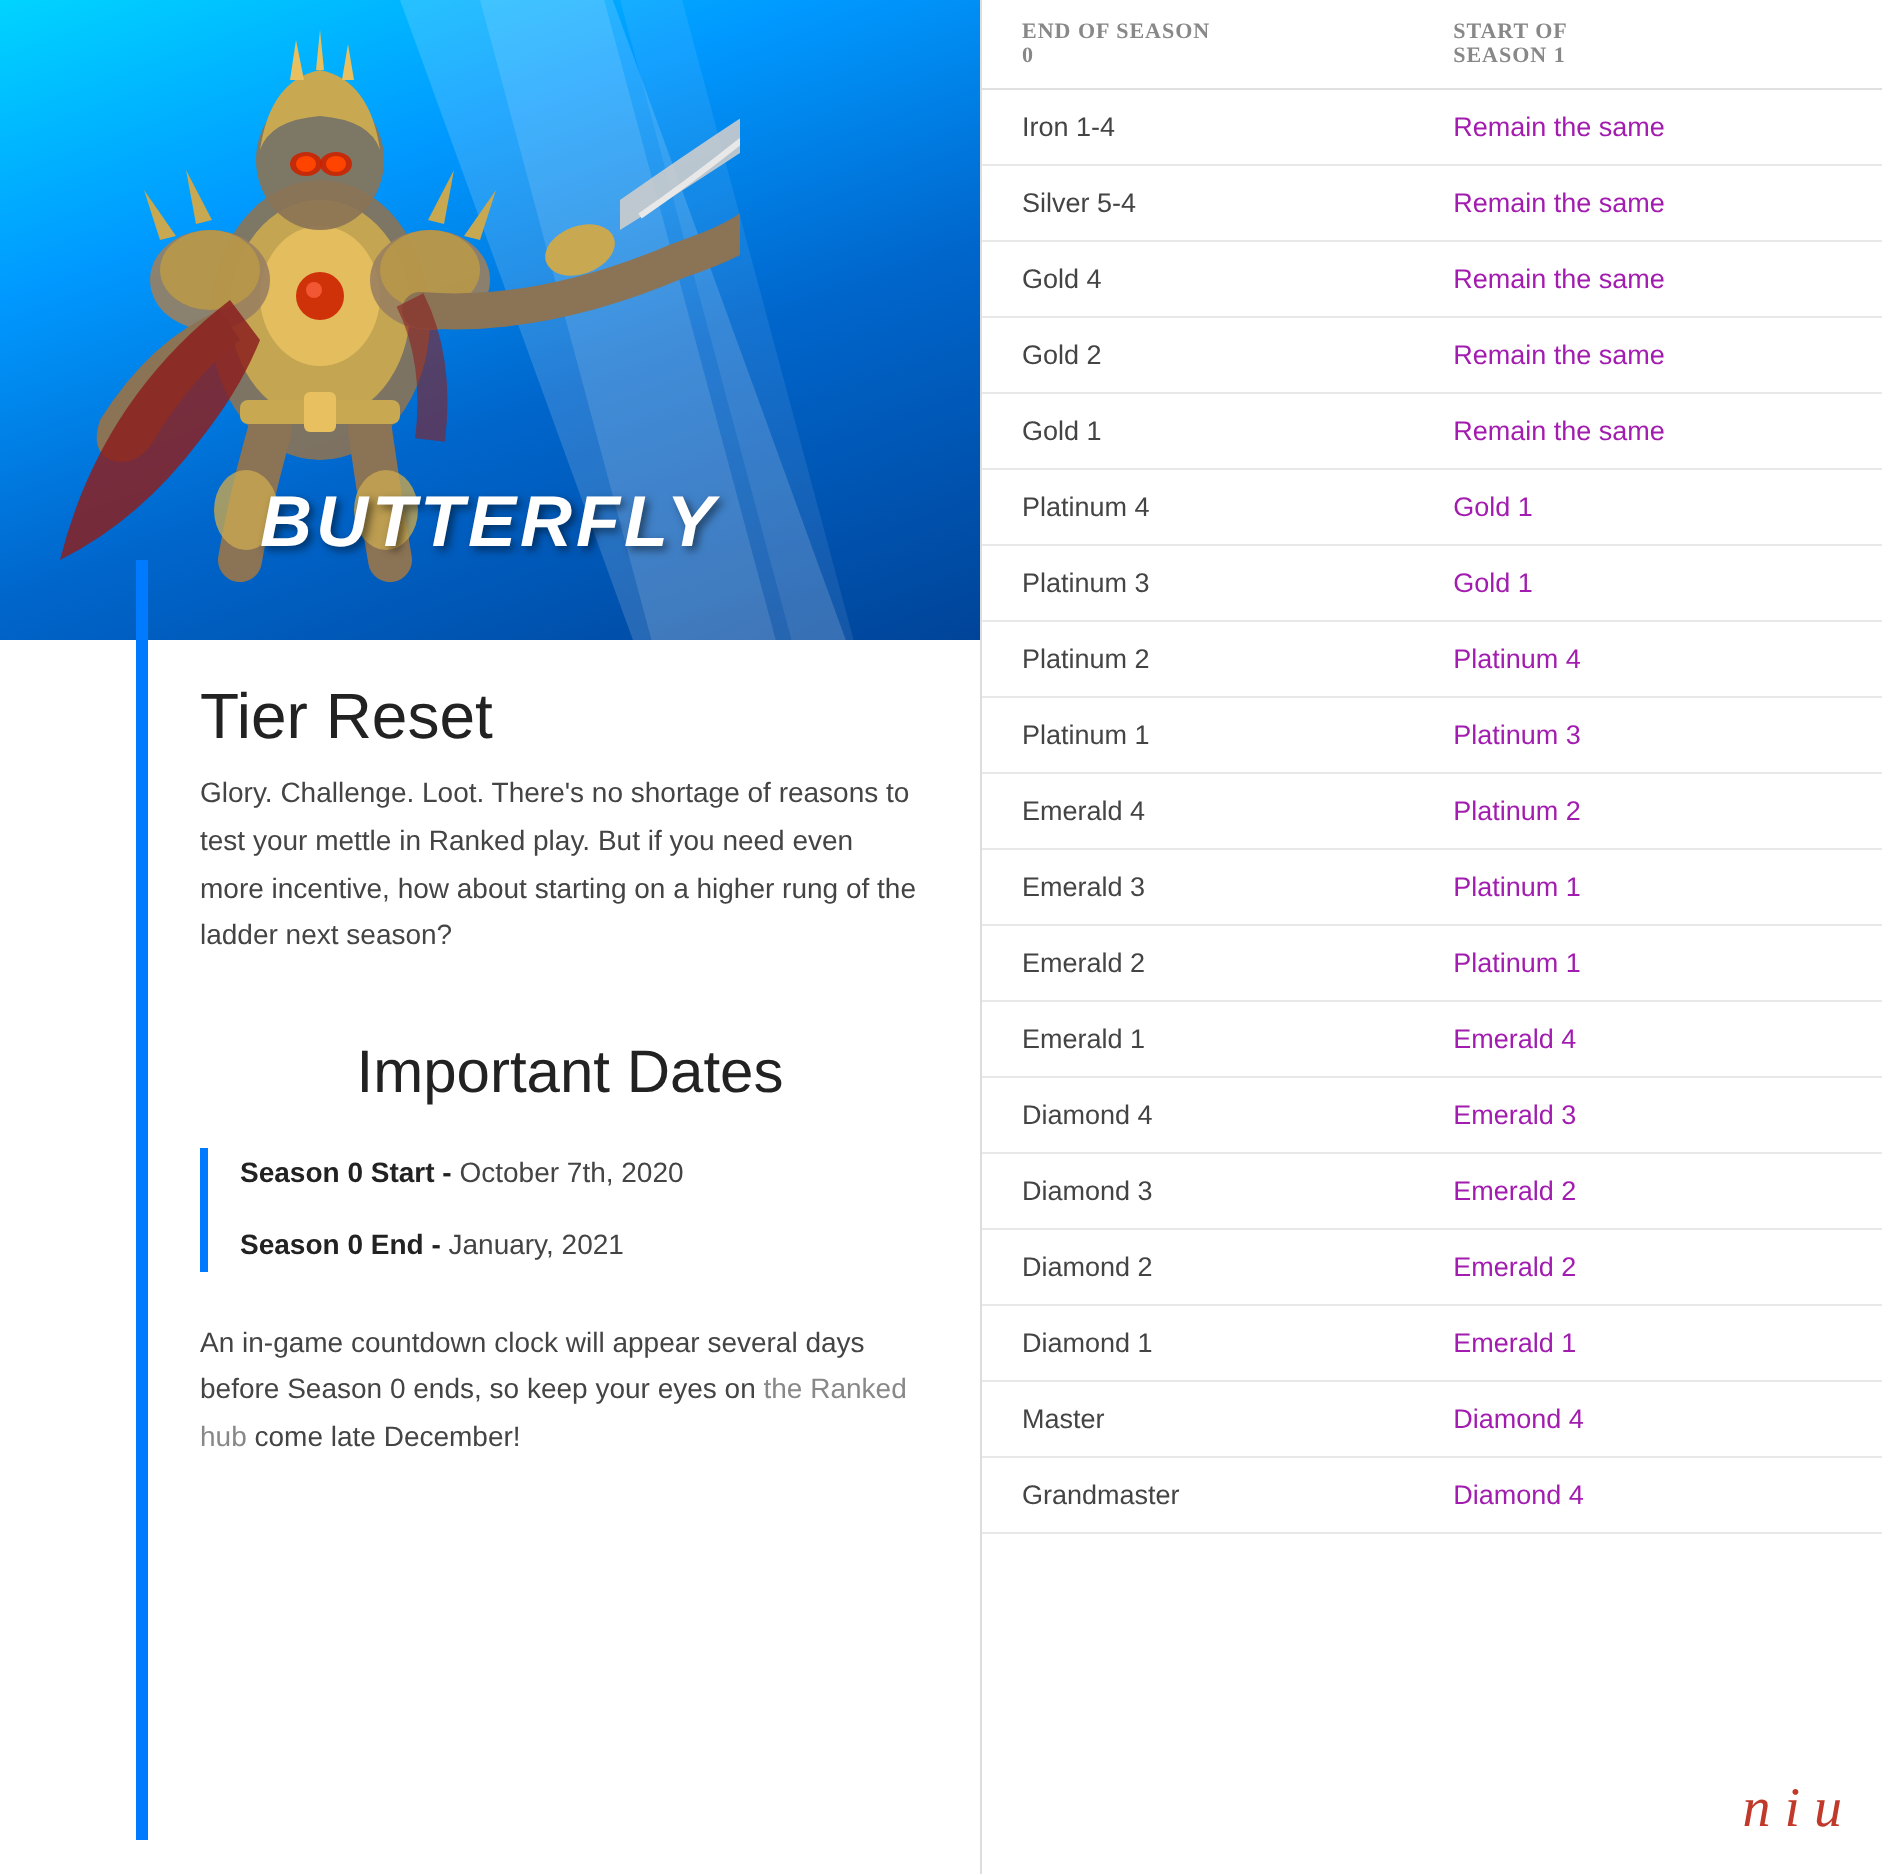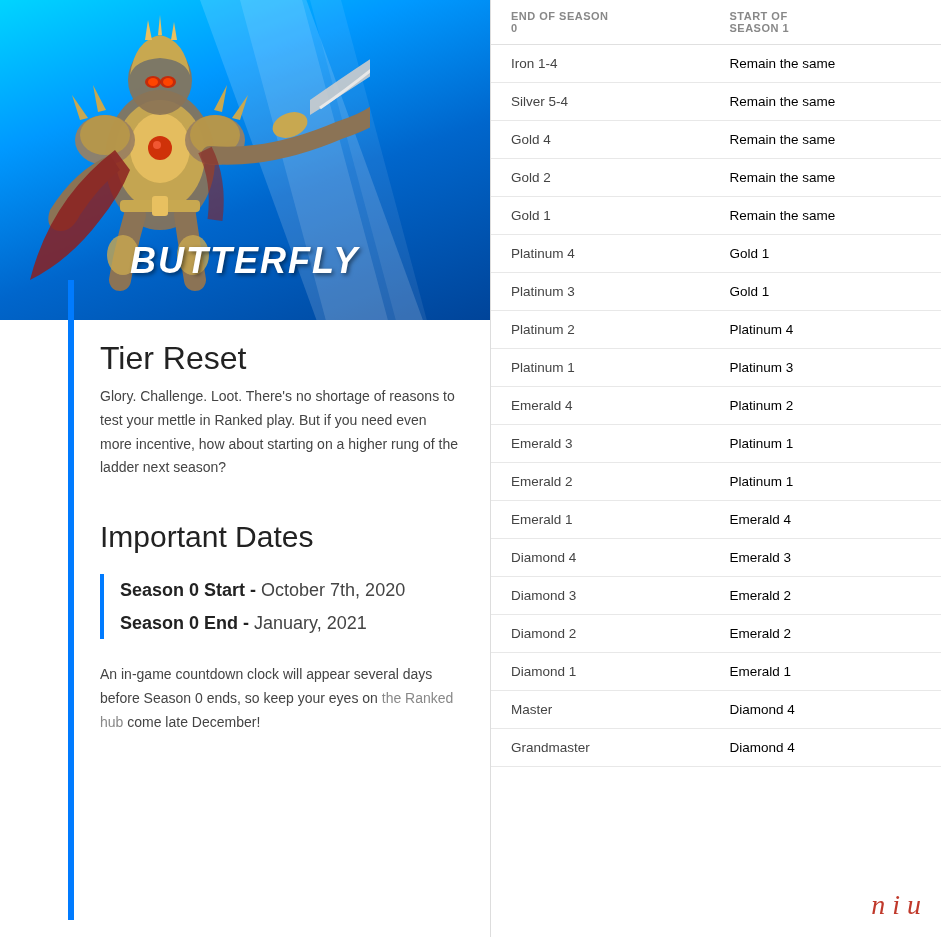--- a/index.html
+++ b/index.html
@@ -123,32 +123,34 @@
       line-height: 1.7;
       margin-bottom: 40px;
       max-width: 360px;
     }
 
     .important-dates-title {
       font-size: 30px;
       font-weight: 300;
       color: #222;
       margin-bottom: 20px;
+      text-align: center;
     }
 
     .dates-block {
       border-left: 4px solid #007bff;
       padding-left: 16px;
       margin-bottom: 24px;
     }
 
     .dates-block p {
-      font-size: 18px;
+      font-size: 14px;
       color: #444;
       line-height: 1.8;
+      margin-top: 11px;
     }
 
     .dates-block strong {
       color: #222;
       font-weight: 700;
     }
 
     .dates-note {
       font-size: 14px;
       color: #444;
@@ -178,38 +180,39 @@
     .rank-table thead tr th {
       padding: 10px 20px;
       text-align: left;
       font-size: 11px;
       font-weight: 600;
       color: #888;
       text-transform: uppercase;
       letter-spacing: 0.5px;
       border-bottom: 1px solid #e0e0e0;
       background: #fff;
+      font-family: Liberation Serif, serif;
     }
 
     .rank-table tbody tr {
       border-bottom: 1px solid #e8e8e8;
     }
 
     .rank-table tbody tr td {
       padding: 11px 20px;
       font-size: 13.5px;
       color: #333;
     }
 
     .rank-table tbody tr td:first-child {
       color: #444;
     }
 
     .rank-table tbody tr td:last-child {
-      color: #000000;
+      color: #a21caf;
     }
 
     
     .row-gold-1 td:last-child,
     .row-gold-2 td:last-child,
     .row-gold-3 td:last-child,
     .row-gold-4 td:last-child {
       font-weight: 500;
     }
 

